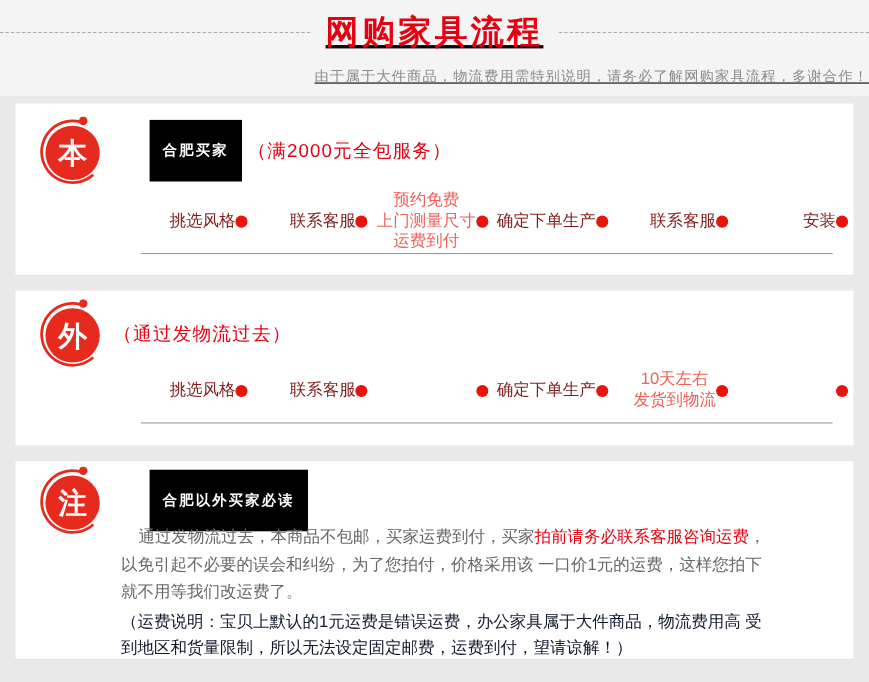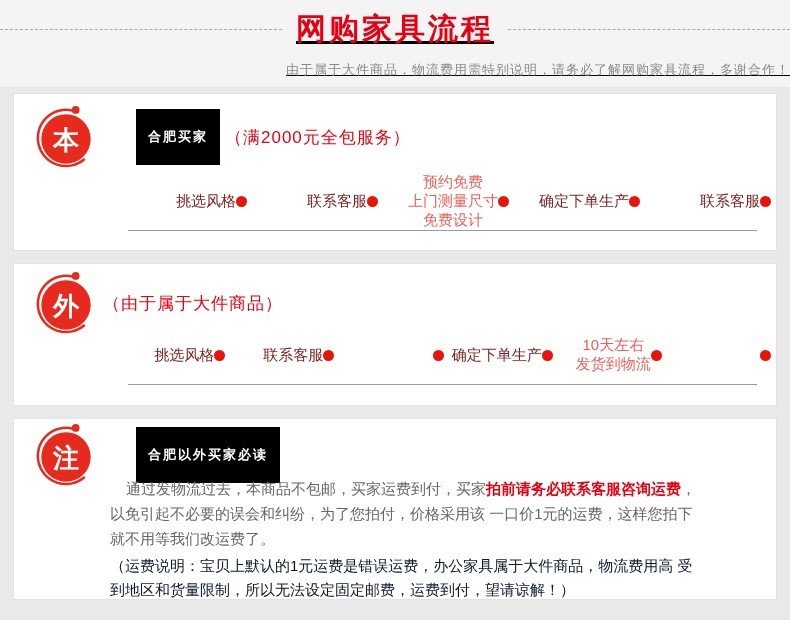--- a/index.html
+++ b/index.html
@@ -38,21 +38,21 @@
   .card1 .timeline{margin-top:-4px;}
   .card2 .timeline{margin-top:-16px;}
   .track{position:absolute;bottom:5px;left:12px;right:14px;height:1px;background:#9b9b9b;}
   .step{flex:1;display:flex;flex-direction:row;justify-content:flex-end;align-items:center;position:relative;}
   .step-label{text-align:center;font-size:15px;line-height:19px;color:#7f1d1d;white-space:nowrap;}
   .step.red .step-label{color:#ef5f58;}
   .dot{width:11px;height:11px;border-radius:50%;background:#e81309;margin-top:3px;flex:none;}
   
   .paras{margin-left:76px;width:594px;}
   .p1{margin:-10px 0 0;font-size:15px;line-height:25px;color:#666;text-indent:16px;}
-  .p1 .hl{color:#e60012;font-weight:bold;}
+  .p1 .hl{color:#e60012;font-weight:normal;}
   .p2{margin:3px 0 15px;font-size:15px;line-height:24px;color:#0f172a;}
 </style>
 </head>
 <body>
 
 <div class="header">
   <div class="title-row">
     <div class="dash"></div>
     <h1 class="page-title">网购家具流程</h1>
     <div class="dash"></div>
@@ -84,48 +84,54 @@
       <div class="step">
         <div class="step-label">
           <div>联系客服</div>
         </div>
         <span class="dot"></span>
       </div>
       <div class="step red">
         <div class="step-label">
           <div>预约免费</div>
           <div>上门测量尺寸</div>
-          <div>免费设计</div>
+          <div>运费到付</div>
         </div>
         <span class="dot"></span>
       </div>
       <div class="step">
         <div class="step-label">
           <div>确定下单生产</div>
         </div>
         <span class="dot"></span>
       </div>
       <div class="step">
         <div class="step-label">
           <div>联系客服</div>
         </div>
         <span class="dot"></span>
       </div>
+      <div class="step">
+        <div class="step-label">
+          <div>安装</div>
+        </div>
+        <span class="dot"></span>
+      </div>
     </div>
   </section>
 
   <section class="card card2">
     <div class="card-head">
       <svg class="badge" viewBox="0 0 66 64">
         <path d="M40.5 5 A29 29 0 1 0 51.6 55.2" fill="none" stroke="#e62b1e" stroke-width="2.6" stroke-linecap="round"></path>
         <circle cx="43" cy="4" r="4" fill="#e62b1e"></circle>
         <circle cx="33" cy="34" r="25.5" fill="#e62b1e"></circle>
         <text x="33" y="44" text-anchor="middle" font-size="27" font-weight="bold" fill="#fff">外</text>
       </svg>
-      <span class="note">（由于属于大件商品）</span>
+      <span class="note">（通过发物流过去）</span>
     </div>
     <div class="timeline">
       <div class="track"></div>
       <div class="step">
         <div class="step-label">
           <div>挑选风格</div>
         </div>
         <span class="dot"></span>
       </div>
       <div class="step">

